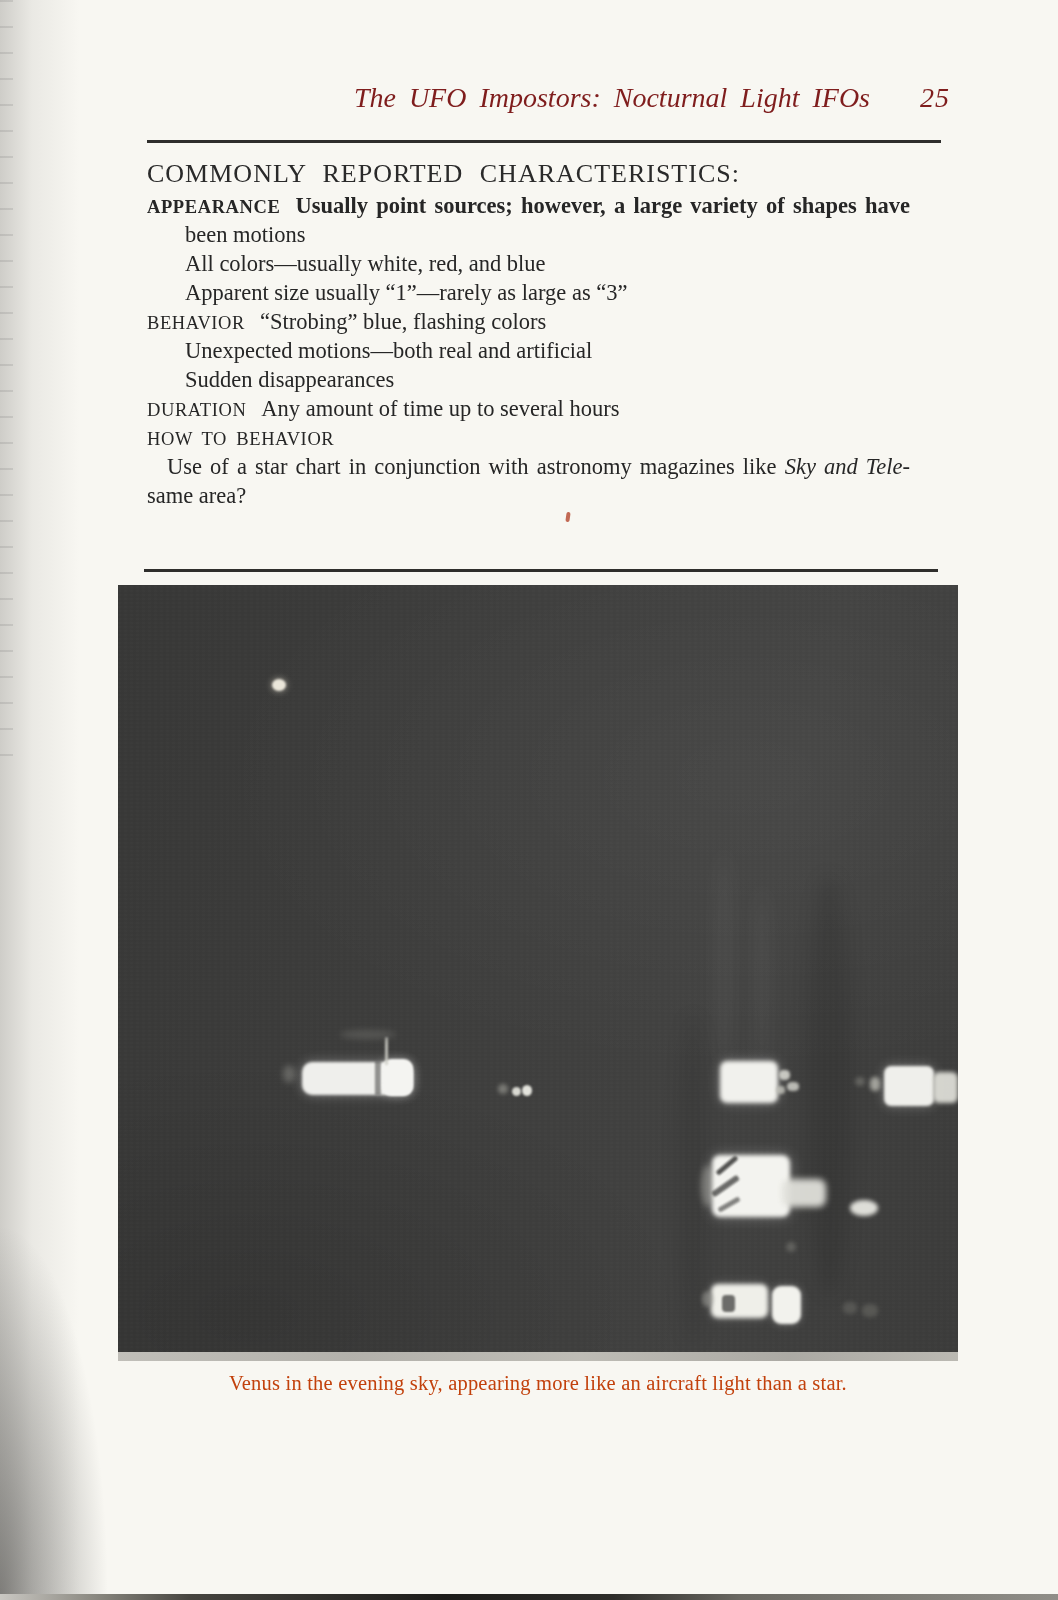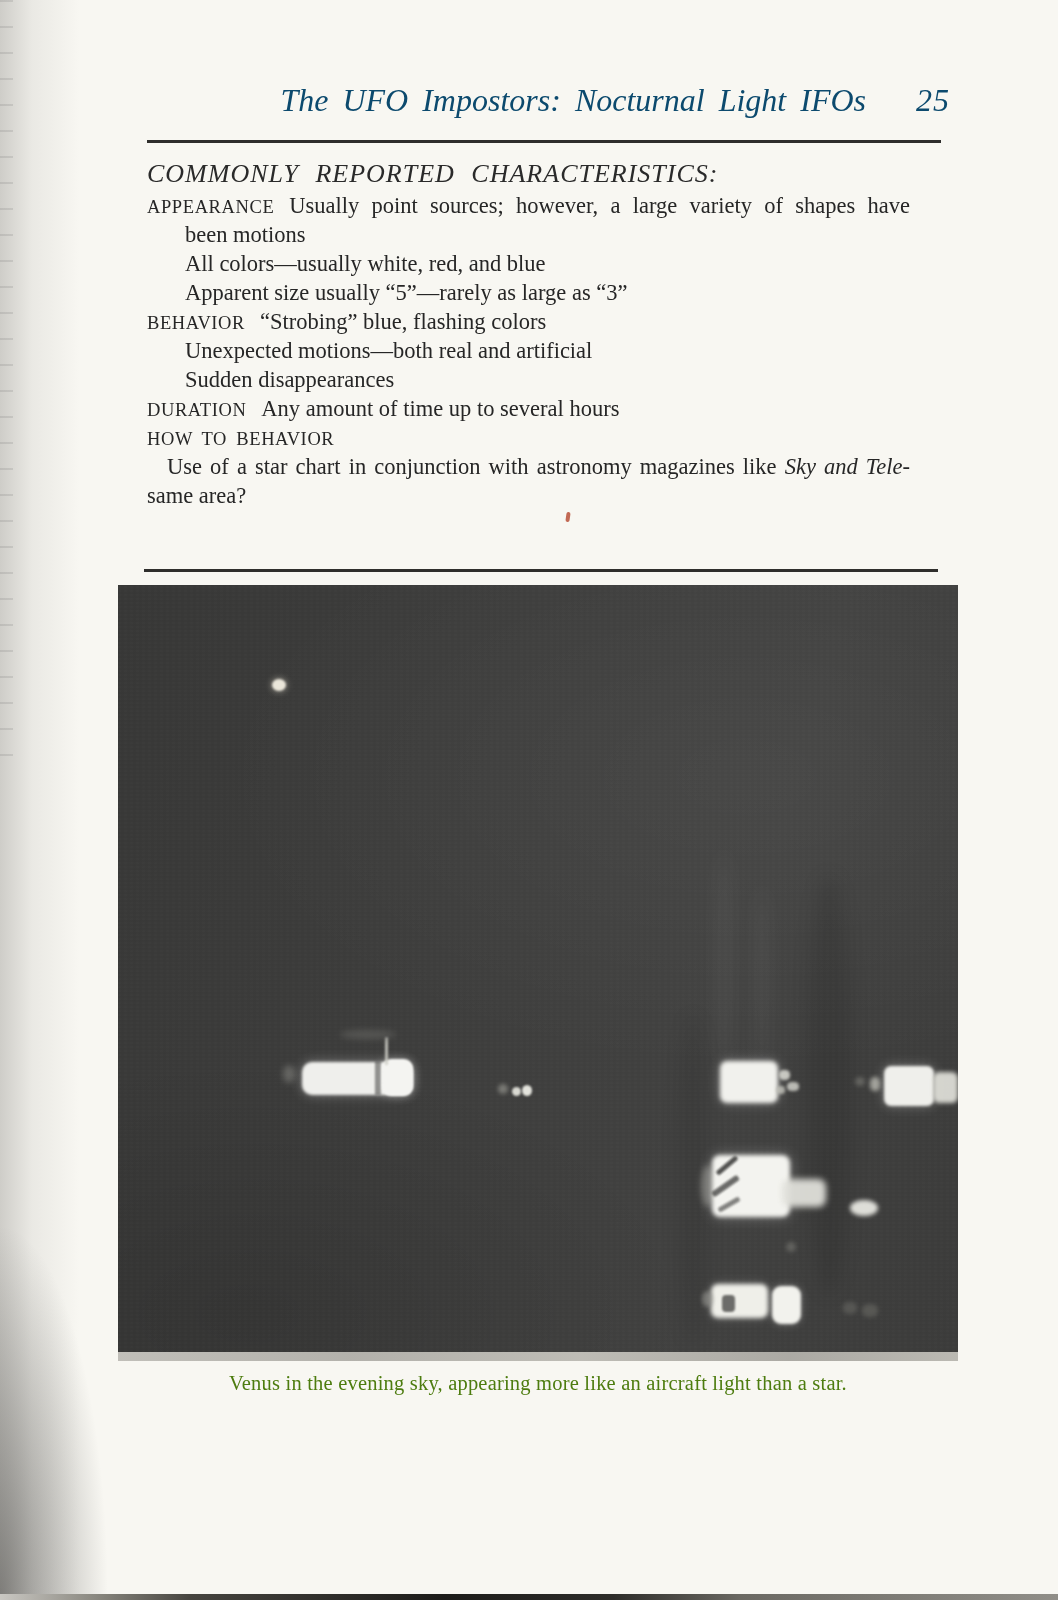--- a/index.html
+++ b/index.html
@@ -15,32 +15,32 @@
   .edge-bottom{position:absolute;left:0;top:1594px;width:1058px;height:6px;
     background:linear-gradient(90deg,#cac8c3 0%,#8a8880 9%,#46443f 18%,#1d1c1a 42%,#2e2d2a 58%,#6b6963 70%,#7d7b75 84%,#908e88 100%);}
   .edge-left{position:absolute;left:0;top:0;width:80px;height:1600px;
     background:linear-gradient(90deg,rgba(110,108,104,.30),rgba(110,108,104,.10) 40%,rgba(110,108,104,0) 100%);}
   .edge-left-lines{position:absolute;left:0;top:0;width:13px;height:760px;opacity:.35;
     background:repeating-linear-gradient(to bottom,rgba(105,105,105,.5) 0 2px,rgba(240,240,240,0) 2px 26px);}
   .corner-shadow{position:absolute;left:0;bottom:0;width:220px;height:560px;
     background:radial-gradient(ellipse 150px 520px at 0% 100%,rgba(45,44,42,.5),rgba(45,44,42,0) 72%);}
   
   .runhead{position:absolute;left:147px;top:82px;width:803px;text-align:right;
-    font-style:italic;font-size:32px;word-spacing:6px;color:#0c4a6e;}
+    font-style:italic;font-size:28px;word-spacing:6px;color:#7f1d1d;}
   .runhead .pn{margin-left:50px;letter-spacing:1px;}
   .rule{position:absolute;height:3px;background:#2f2e2c;}
   .rule-1{left:147px;top:140px;width:794px;}
   .rule-2{left:144px;top:569px;width:794px;}
   
   .sechead{position:absolute;left:147px;top:159px;width:800px;
-    font-style:italic;font-size:26px;letter-spacing:1px;word-spacing:9px;color:#2a2a2a;}
+    font-size:26px;letter-spacing:1px;word-spacing:9px;color:#2a2a2a;}
   .textcol{position:absolute;left:147px;top:191px;width:763px;font-size:22.5px;}
   .line{height:29px;line-height:29px;white-space:nowrap;}
   .lbl{font-size:18.5px;letter-spacing:.6px;word-spacing:4px;margin-right:15px;}
-  .just{text-align:justify;text-align-last:justify;white-space:normal;}
+  .just{text-align:justify;text-align-last:justify;white-space:normal;font-weight:bold;}
   .ind{padding-left:38px;}
   .p-just{text-align:justify;text-align-last:justify;height:29px;line-height:29px;}
   .p-first{text-indent:20px;}
   .it{font-style:italic;}
   .ink-speck{position:absolute;left:566px;top:512px;width:4px;height:10px;border-radius:2px;
     background:#b85038;transform:rotate(8deg);opacity:.85;}
   
   .photo{position:absolute;left:118px;top:585px;width:840px;height:767px;
     background:
       radial-gradient(ellipse 900px 500px at 75% 25%,rgba(255,255,255,.04),rgba(0,0,0,0) 60%),
@@ -93,21 +93,21 @@
   .botA{left:593px;top:699px;width:57px;height:34px;border-radius:7px;background:#efefe9;filter:blur(2px);box-shadow:0 0 10px rgba(255,255,255,.25);}
   .botA-notch{left:604px;top:710px;width:13px;height:17px;border-radius:4px;background:rgba(52,52,51,.7);filter:blur(1px);}
   .botA-tail{left:584px;top:706px;width:11px;height:16px;border-radius:50%;background:#9a9a95;filter:blur(2px);opacity:.6;}
   .botB{left:654px;top:701px;width:29px;height:38px;border-radius:9px;background:#f2f2ed;filter:blur(1.5px);box-shadow:0 0 9px rgba(255,255,255,.25);}
   .botS1{left:725px;top:717px;width:14px;height:12px;border-radius:40%;background:#5f5f5b;filter:blur(2px);opacity:.75;}
   .botS2{left:744px;top:719px;width:16px;height:13px;border-radius:40%;background:#63635e;filter:blur(2px);opacity:.7;}
   .photo-foot{position:absolute;left:118px;top:1352px;width:840px;height:9px;opacity:.85;
     background:linear-gradient(90deg,#b7b5af,#a7a59f 28%,#b4b2ab 55%,#9e9c96 80%,#b0aea7);}
   
   .caption{position:absolute;left:118px;top:1372px;width:840px;text-align:center;
-    font-size:20.5px;color:#4d7c0f;letter-spacing:.2px;}
+    font-size:20.5px;color:#c2410c;letter-spacing:.2px;}
 </style>
 </head>
 <body>
 
 <div class="page">
 
   <div class="edge-top"></div>
   <div class="edge-left"></div>
   <div class="edge-left-lines"></div>
   <div class="corner-shadow"></div>
@@ -118,21 +118,21 @@
   <div class="rule rule-1"></div>
 
   <div class="sechead">COMMONLY REPORTED CHARACTERISTICS:</div>
 
   <div class="textcol">
     <div class="line just">
       <span class="lbl">APPEARANCE</span><span>Usually point sources; however, a large variety of shapes have</span>
     </div>
     <div class="line ind">been motions</div>
     <div class="line ind">All colors—usually white, red, and blue</div>
-    <div class="line ind">Apparent size usually “5”—rarely as large as “3”</div>
+    <div class="line ind">Apparent size usually “1”—rarely as large as “3”</div>
     <div class="line">
       <span class="lbl">BEHAVIOR</span><span>“Strobing” blue, flashing colors</span>
     </div>
     <div class="line ind">Unexpected motions—both real and artificial</div>
     <div class="line ind">Sudden disappearances</div>
     <div class="line">
       <span class="lbl">DURATION</span><span>Any amount of time up to several hours</span>
     </div>
     <div class="line">
       <span class="lbl">HOW TO BEHAVIOR</span>

